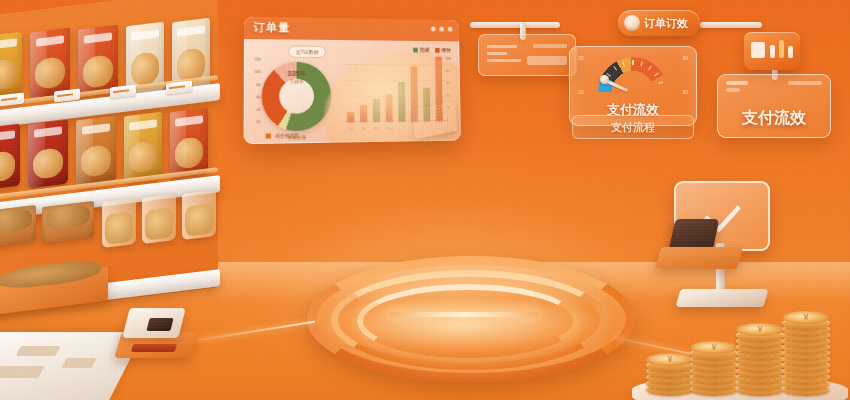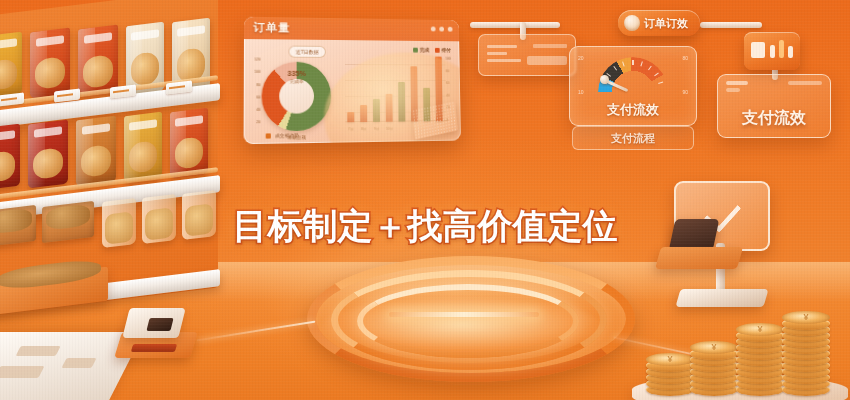--- a/index.html
+++ b/index.html
@@ -269,21 +269,21 @@
 
   .small-card{
     position:absolute;left:478px;top:34px;width:96px;height:40px;border-radius:7px;
     background:linear-gradient(155deg,rgba(255,196,146,.42),rgba(238,130,60,.34));
     border:1.2px solid rgba(255,236,216,.62);
     box-shadow:0 6px 13px rgba(115,40,0,.26);
   }
   .small-card i{position:absolute;background:rgba(255,242,228,.55);border-radius:1px;display:block;}
 
   .ghost-label{
-    position:absolute;left:572px;top:126px;width:120px;height:22px;border-radius:6px;
+    position:absolute;left:572px;top:115px;width:120px;height:22px;border-radius:6px;
     border:1.2px solid rgba(255,236,216,.55);
     background:linear-gradient(160deg,rgba(255,200,152,.28),rgba(238,130,60,.20));
     font-size:11px;font-weight:bold;color:rgba(255,240,226,.88);
     display:flex;align-items:center;justify-content:center;
     text-shadow:0 1px 2px rgba(130,45,0,.5);
   }
 
   
   .pos{position:absolute;left:660px;top:185px;width:150px;height:140px;}
   .pos-stand{
@@ -704,16 +704,15 @@
       <div class="coin" style="bottom:36px;"></div>
         <div class="coin" style="bottom:42px;"></div>
       <div class="coin" style="bottom:48px;"></div>
         <div class="coin" style="bottom:54px;"></div>
       <div class="coin" style="bottom:60px;"></div>
         <div class="coin" style="bottom:66px;"></div>
       <div class="coin-top" style="bottom:72px;"></div>
     </div>
   </div>
 
-  <div class="sub1">目标制定＋找高价值定位</div>
 
   <div class="noise"></div>
 </div>
 
 </body></html>

